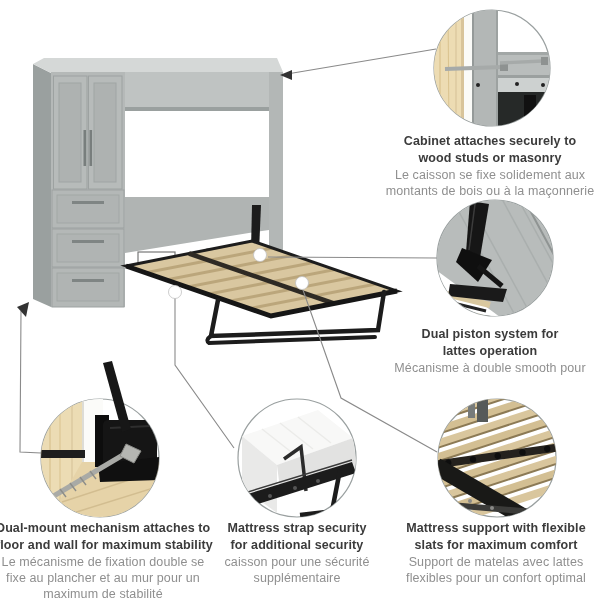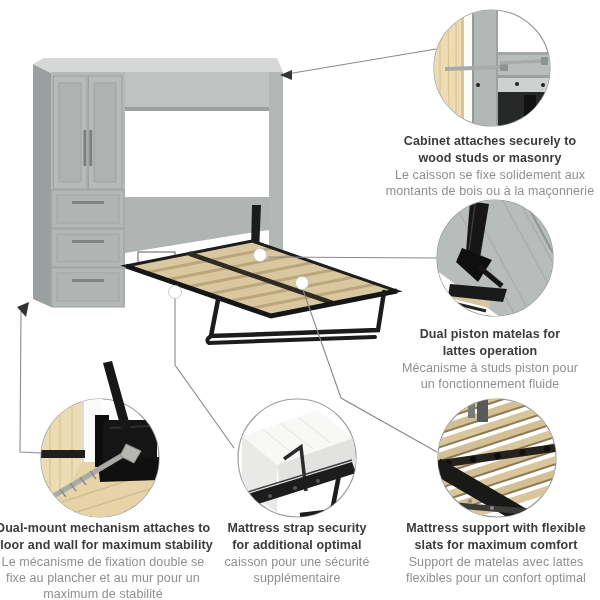--- a/index.html
+++ b/index.html
@@ -253,37 +253,36 @@
 </svg>
 
 <div class="callout" style="left:378px;top:133px;width:224px;">
   <span class="en">Cabinet attaches securely to</span>
   <span class="en">wood studs or masonry</span>
   <span class="fr">Le caisson se fixe solidement aux</span>
   <span class="fr">montants de bois ou à la maçonnerie</span>
 </div>
 
 <div class="callout" style="left:380px;top:326px;width:220px;">
-  <span class="en">Dual piston matelas for</span>
+  <span class="en">Dual piston system for</span>
   <span class="en">lattes operation</span>
-  <span class="fr">Mécanisme à studs piston pour</span>
-  <span class="fr">un fonctionnement fluide</span>
+  <span class="fr">Mécanisme à double smooth pour</span>
 </div>
 
 <div class="callout" style="left:-4px;top:520px;width:214px;">
   <span class="en">Dual-mount mechanism attaches to</span>
   <span class="en">floor and wall for maximum stability</span>
   <span class="fr">Le mécanisme de fixation double se</span>
   <span class="fr">fixe au plancher et au mur pour un</span>
   <span class="fr">maximum de stabilité</span>
 </div>
 
 <div class="callout" style="left:192px;top:520px;width:210px;">
   <span class="en">Mattress strap security</span>
-  <span class="en">for additional optimal</span>
+  <span class="en">for additional security</span>
   <span class="fr">caisson pour une sécurité</span>
   <span class="fr">supplémentaire</span>
 </div>
 
 <div class="callout" style="left:388px;top:520px;width:216px;">
   <span class="en">Mattress support with flexible</span>
   <span class="en">slats for maximum comfort</span>
   <span class="fr">Support de matelas avec lattes</span>
   <span class="fr">flexibles pour un confort optimal</span>
 </div>

